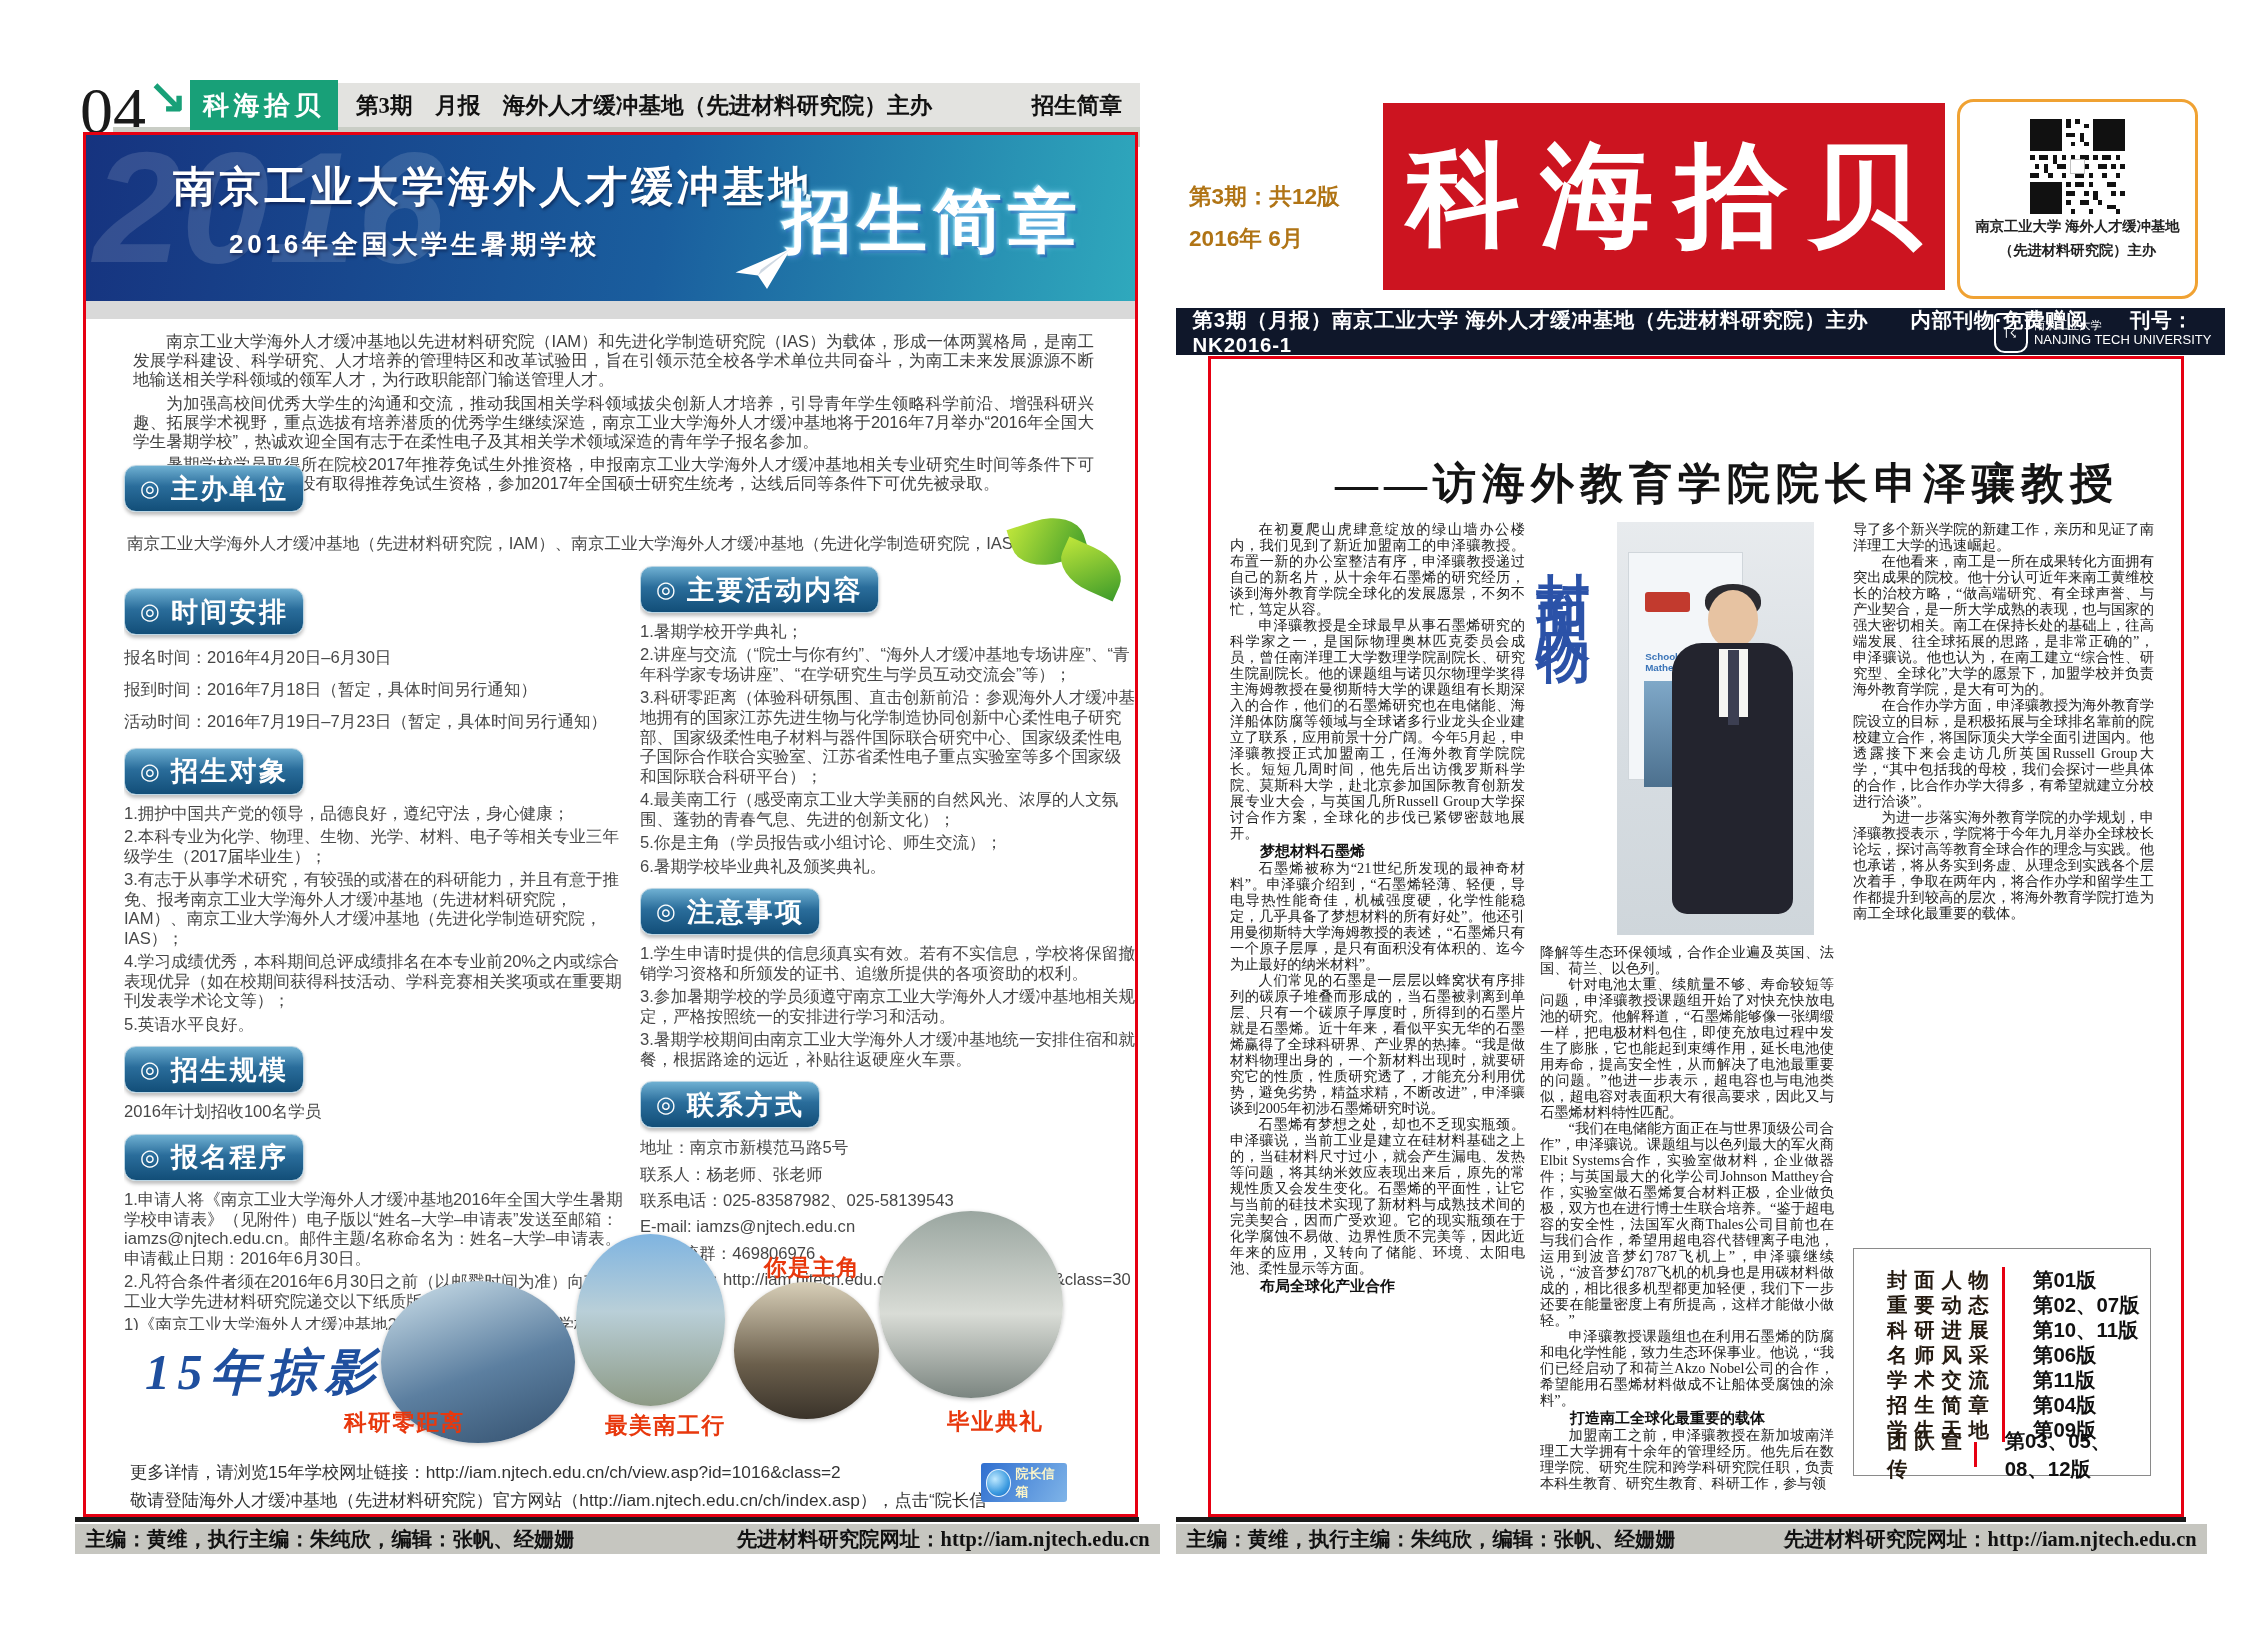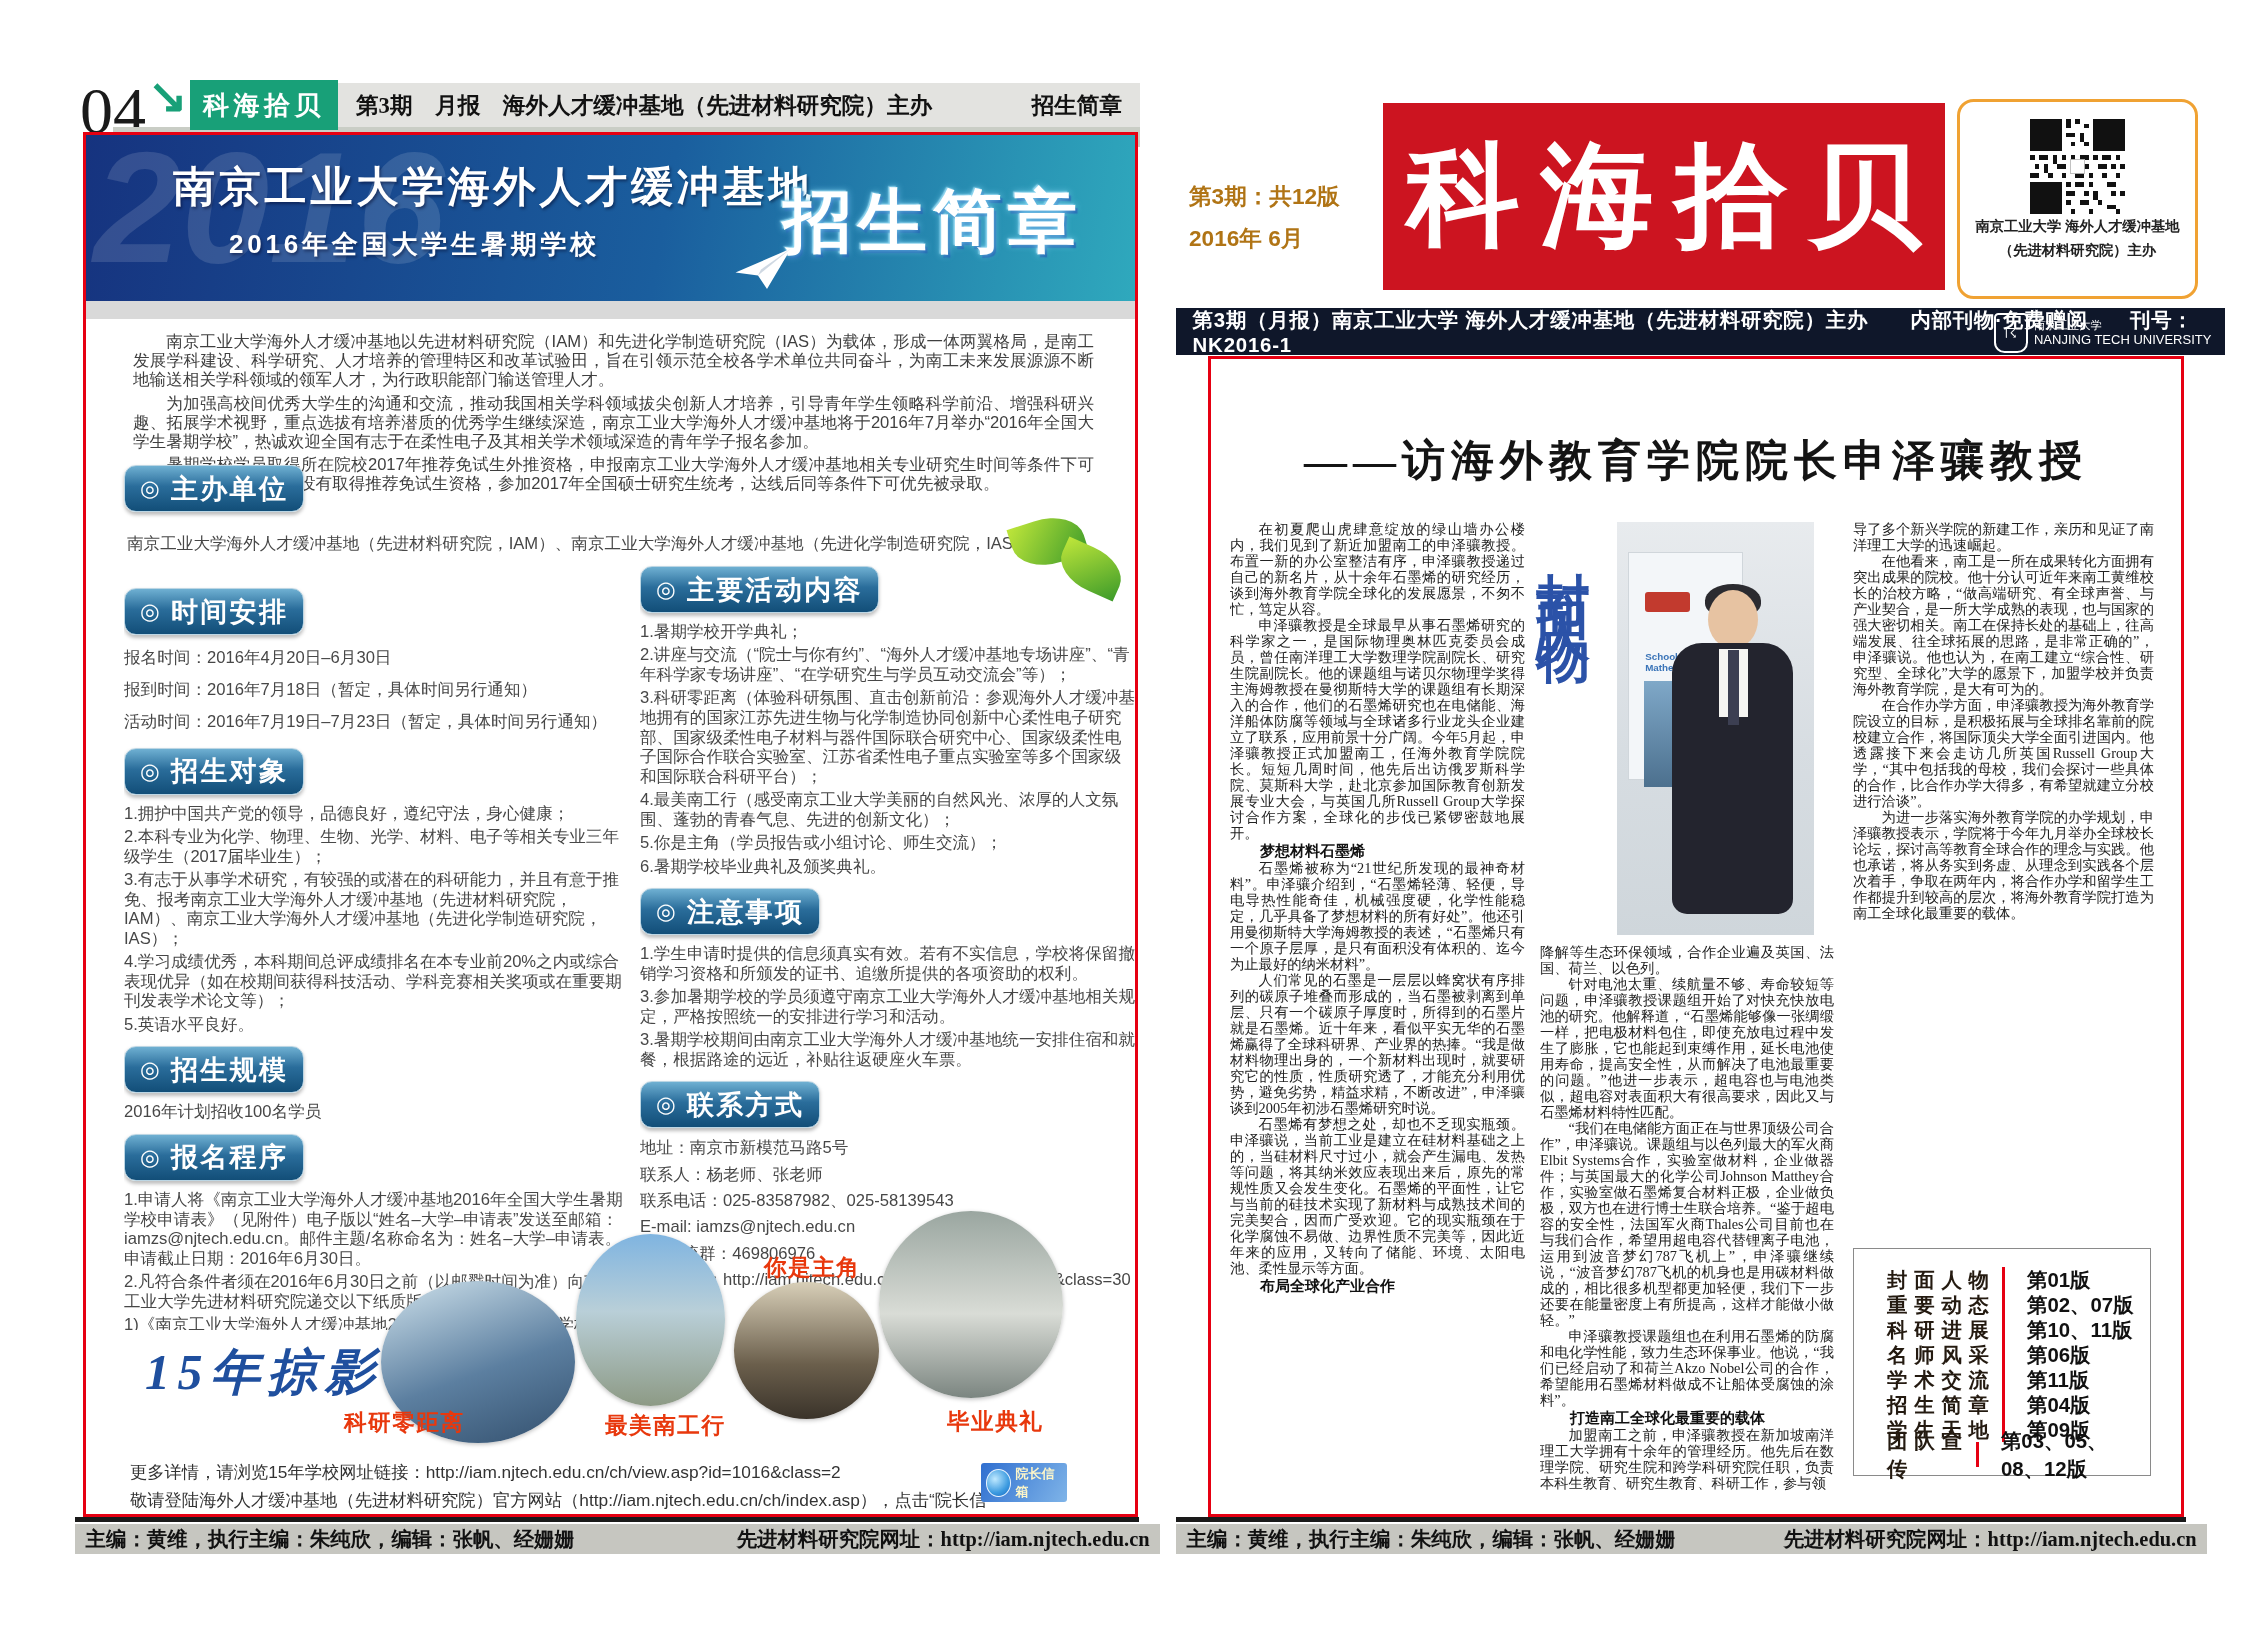--- a/index.html
+++ b/index.html
@@ -67,22 +67,22 @@
   .qrcap{font-size:14.3px;color:#222;font-weight:bold;line-height:24px;text-align:center;}
   .greenbar{left:1176px;top:308px;width:1049px;height:47px;background:#0f172a;display:flex;align-items:center;color:#fff;}
   .greenbar .gtext{font-size:20.4px;font-weight:bold;margin-left:16.6px;letter-spacing:0.8px;}
   .unilogo{position:absolute;right:13.6px;top:4.5px;display:flex;align-items:center;gap:6px;color:#fff;}
   .shield{width:30px;height:36px;border:2.3px solid #fff;border-radius:4.5px 4.5px 10.6px 10.6px;display:flex;align-items:center;justify-content:center;font-size:13.6px;}
   .unilogo .t{font-size:11.3px;line-height:13.6px;}
   
   .rframe{left:1208px;top:356px;width:970px;height:1155px;border:3px solid #e60012;background:#fff;overflow:hidden;}
   .art-title{position:absolute;left:0;top:21px;width:100%;text-align:center;font-family:"Liberation Serif",serif;
       font-weight:bold;font-size:47px;color:#141414;letter-spacing:12px;}
-  .art-subtitle{position:absolute;left:0;top:73px;width:100%;text-align:center;font-family:"Liberation Serif",serif;
-      font-weight:bold;font-size:43px;color:#141414;letter-spacing:6px;}
+  .art-subtitle{position:absolute;left:0;top:96px;width:100%;text-align:center;font-family:"Liberation Serif",serif;
+      font-weight:bold;font-size:43px;color:#141414;letter-spacing:6px;padding-left:31px;}
   .artcol{position:absolute;font-family:"Liberation Serif",serif;font-size:14.3px;line-height:16px;
       color:#222;text-align:justify;overflow:hidden;}
   .art-p{margin:0;text-indent:2em;}
   .art-c{margin:0;}
   .art-h{margin:1.5px 0;font-size:15px;text-indent:2em;font-weight:bold;color:#111;}
   .vlabel{position:absolute;left:323px;top:170px;writing-mode:vertical-rl;text-orientation:upright;
       font-size:54px;font-weight:bold;color:#2b52a8;letter-spacing:19.6px;line-height:60px;}
   .coverphoto{position:absolute;left:406px;top:163px;width:197px;height:413px;
       background:linear-gradient(180deg,#e8ebee 0%,#d7dde2 55%,#cfd6db 100%);overflow:hidden;}
   .cp-board{position:absolute;left:10.6px;top:30px;width:113px;height:226px;background:#f3f6f9;border:0.8px solid #d0d6db;}
@@ -92,21 +92,21 @@
   .cp-person{position:absolute;right:21px;top:68px;width:121px;height:324px;}
   .cp-head{position:absolute;left:36px;top:0;width:50px;height:59px;border-radius:50%;background:#e7c3a2;}
   .cp-hair{position:absolute;left:33px;top:-6px;width:56px;height:33px;border-radius:50% 50% 40% 40%;background:#2b2b30;}
   .cp-suit{position:absolute;left:0px;top:53px;width:121px;height:271px;border-radius:30px 30px 15px 15px;background:#23242e;}
   .cp-shirt{position:absolute;left:47px;top:59px;width:29px;height:68px;background:#f5f5f2;}
   .cp-tie{position:absolute;left:56px;top:60px;width:10.6px;height:75px;background:#3c3f52;}
   .idxbox{position:absolute;left:642px;top:889px;width:298px;height:228px;border:1.5px solid #8a8a8a;
       background:#fff;padding:18px 0 0 33px;box-sizing:border-box;}
   .idx-row{display:flex;align-items:center;height:25px;}
   .idx-c0{width:115px;font-size:20.4px;font-weight:bold;color:#241a10;letter-spacing:6.8px;}
-  .idx-c1{border-left:3px solid #e60012;padding-left:22px;font-size:20.4px;font-weight:bold;color:#111;height:25px;display:flex;align-items:center;}
+  .idx-c1{border-left:3px solid #e60012;padding-left:28px;font-size:20.4px;font-weight:bold;color:#111;height:25px;display:flex;align-items:center;}
   
   .leaf{position:absolute;border-radius:0 60% 0 60%;background:linear-gradient(135deg,#bfe63a,#3d9b2a);}
 </style>
 </head>
 <body>
 
 <section>
   <div class="abs lp-pagenum">04</div>
   <div class="abs lp-graybar">
     <span class="lp-issue">第3期　月报　海外人才缓冲基地（先进材料研究院）主办</span>

